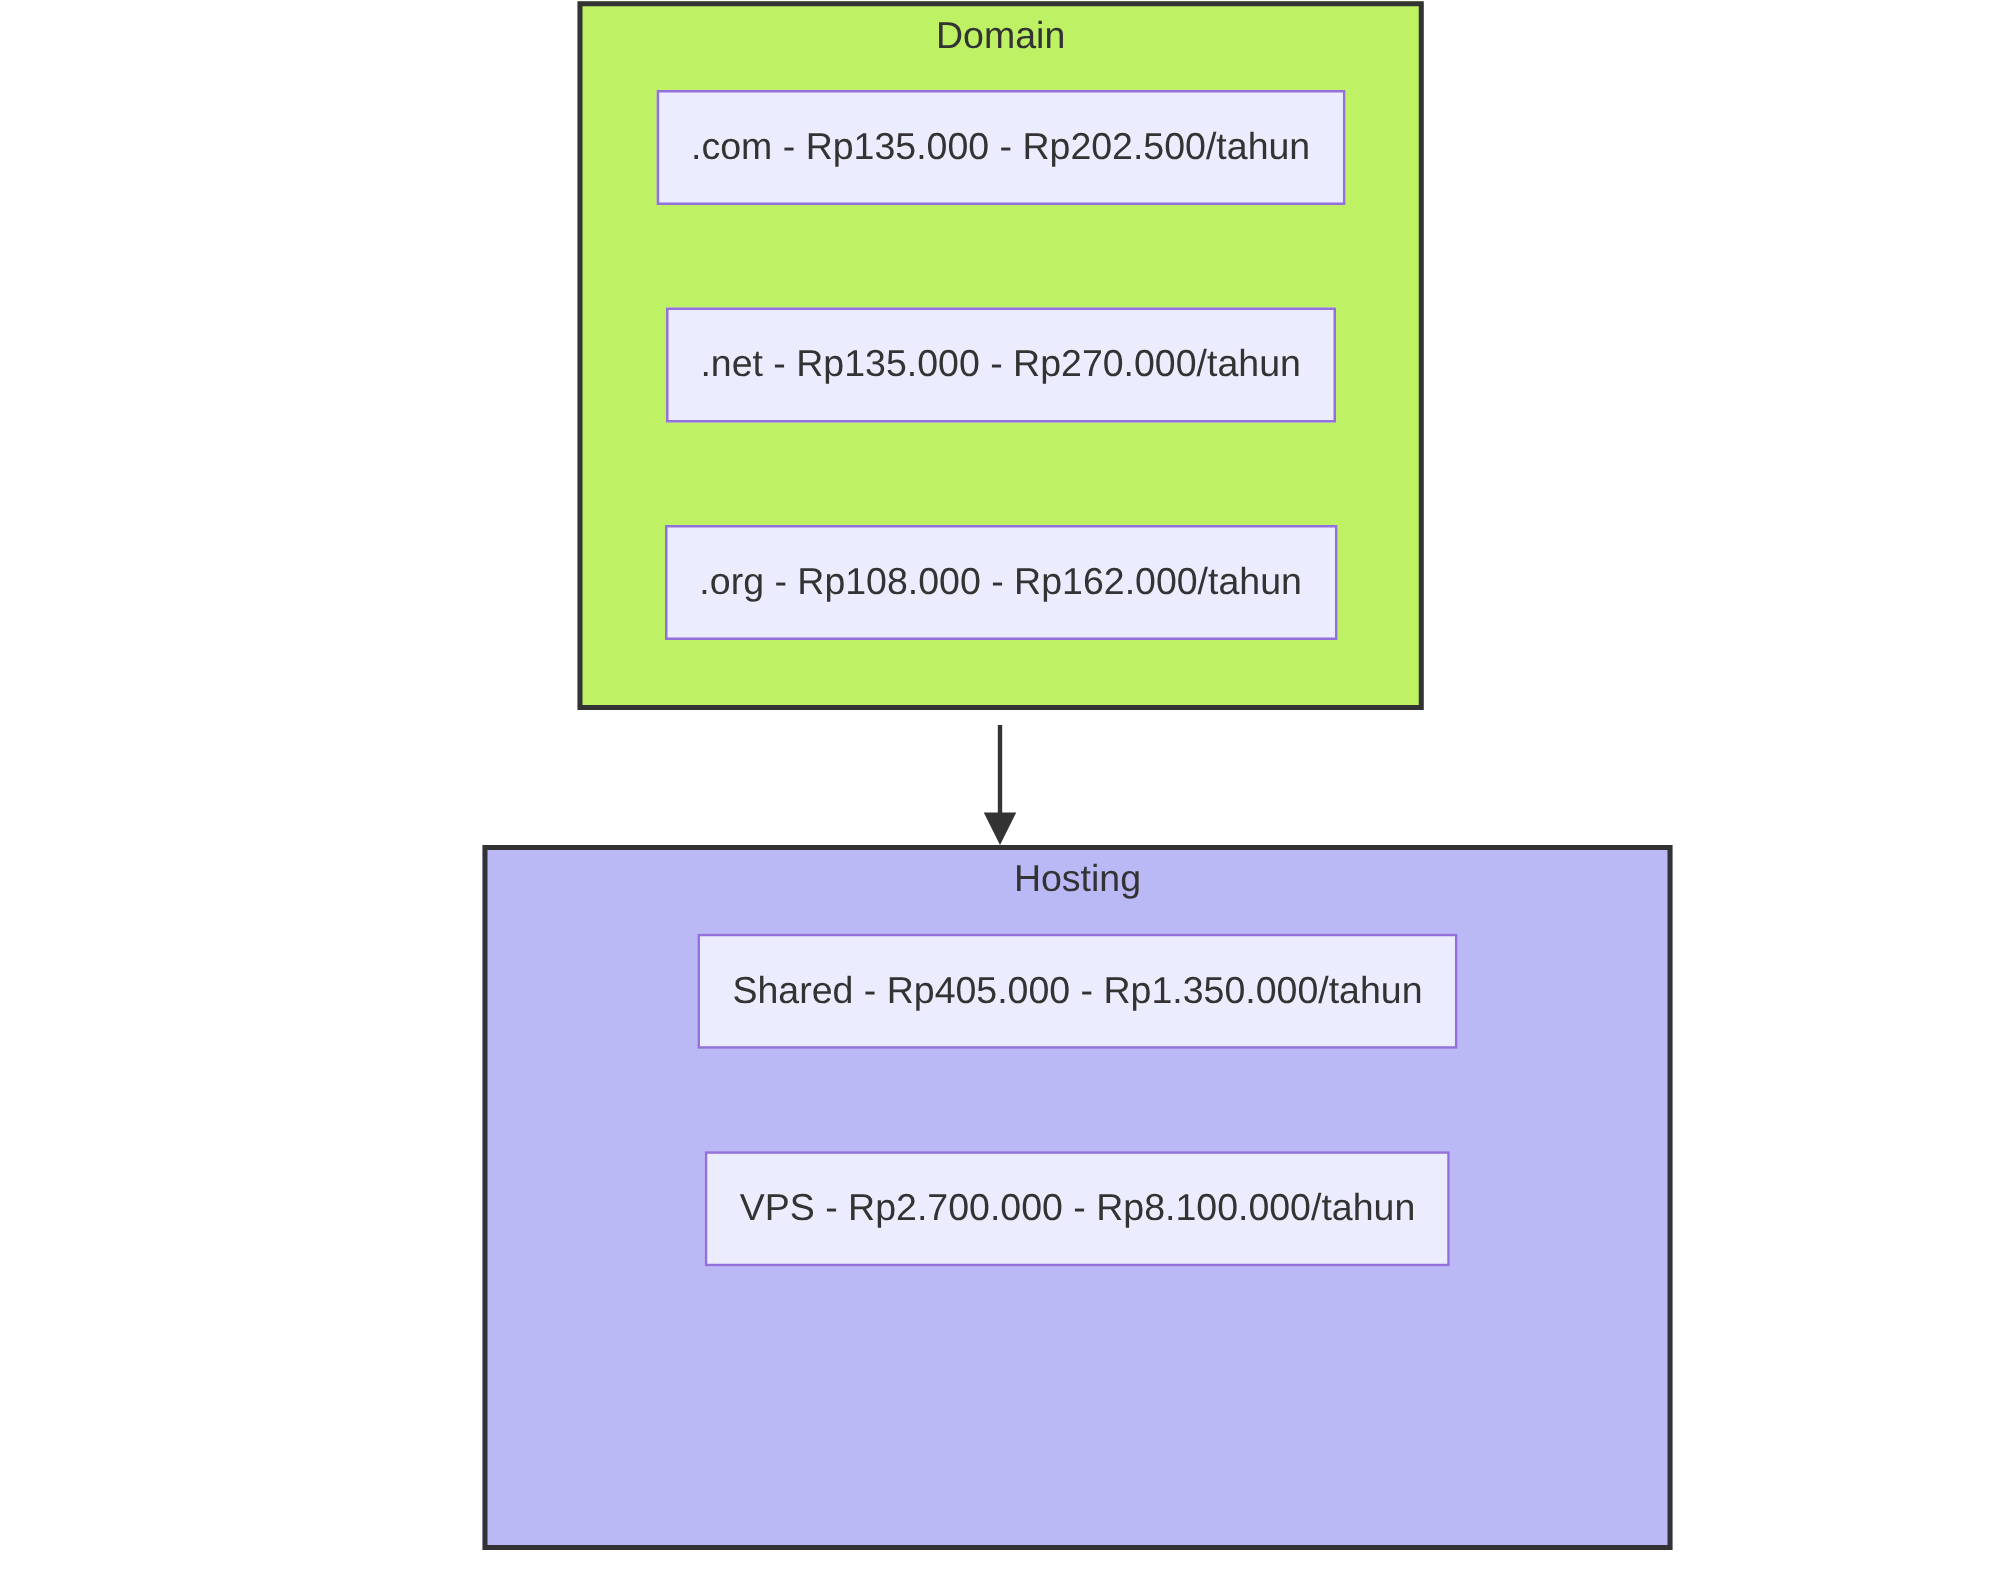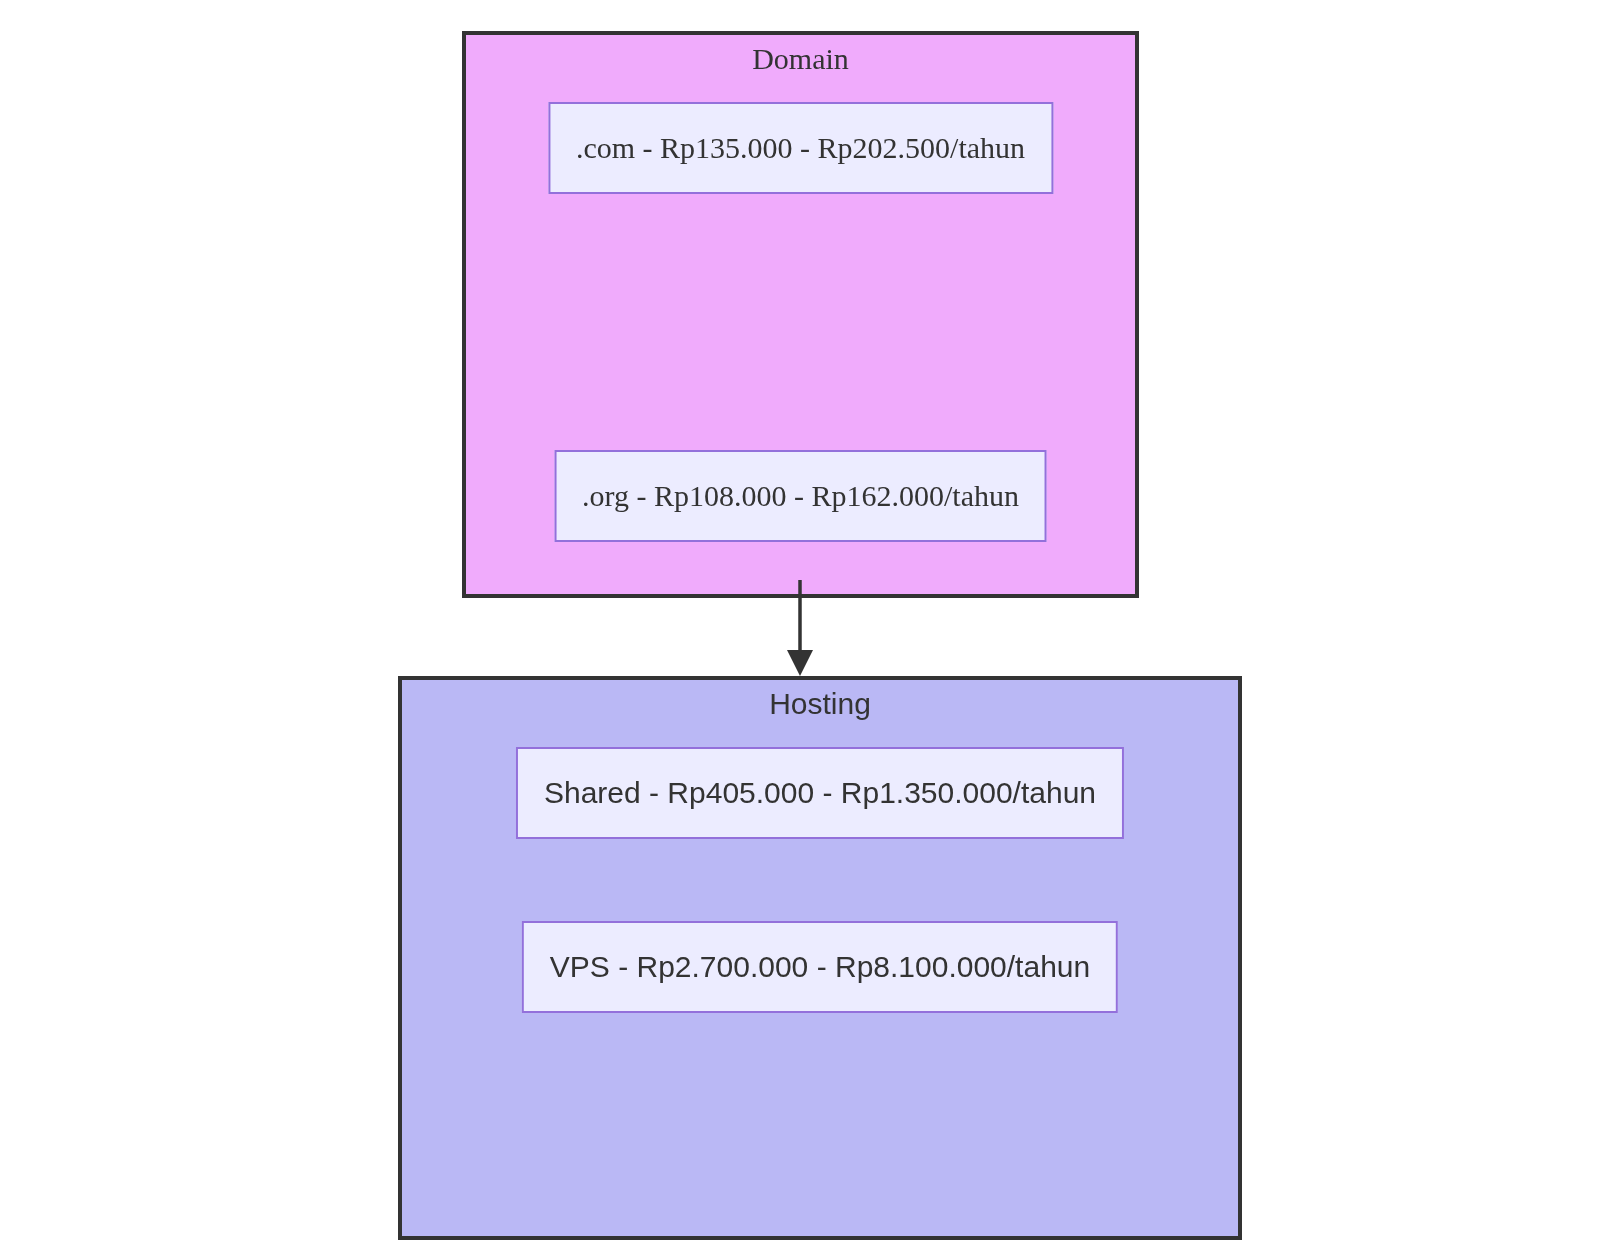--- a/index.html
+++ b/index.html
@@ -15,30 +15,29 @@
     background: #ffffff;
     overflow: hidden;
   }
   .group {
     position: absolute;
     box-sizing: border-box;
     border: 4px solid #333333;
   }
   .group-domain {
     left: 462px;
-    top: 31px;
+    top: 1px;
     width: 677px;
     height: 567px;
-    background: #f0abfc;
-    font-family: Liberation Serif, serif;
+    background: #bef264;
   }
   .group-hosting {
-    left: 398px;
+    left: 386px;
     top: 676px;
-    width: 844px;
+    width: 952px;
     height: 564px;
     background: #bab8f5;
   }
   .group-title {
     position: absolute;
     top: 6px;
     left: 0;
     width: 100%;
     text-align: center;
     font-size: 30px;
@@ -71,20 +70,21 @@
   }
 </style>
 </head>
 <body>
 
 <div class="canvas">
 
   <section class="group group-domain">
     <div class="group-title">Domain</div>
     <div class="node node-row1">.com - Rp135.000 - Rp202.500/tahun</div>
+    <div class="node node-row2">.net - Rp135.000 - Rp270.000/tahun</div>
     <div class="node node-row3">.org - Rp108.000 - Rp162.000/tahun</div>
   </section>
 
   <svg class="edge" viewBox="0 0 34 96" xmlns="http://www.w3.org/2000/svg">
     <line x1="17" y1="0" x2="17" y2="74" stroke="#333333" stroke-width="3.5"></line>
     <polygon points="4,70 30,70 17,96" fill="#333333"></polygon>
   </svg>
 
   <section class="group group-hosting">
     <div class="group-title">Hosting</div>

